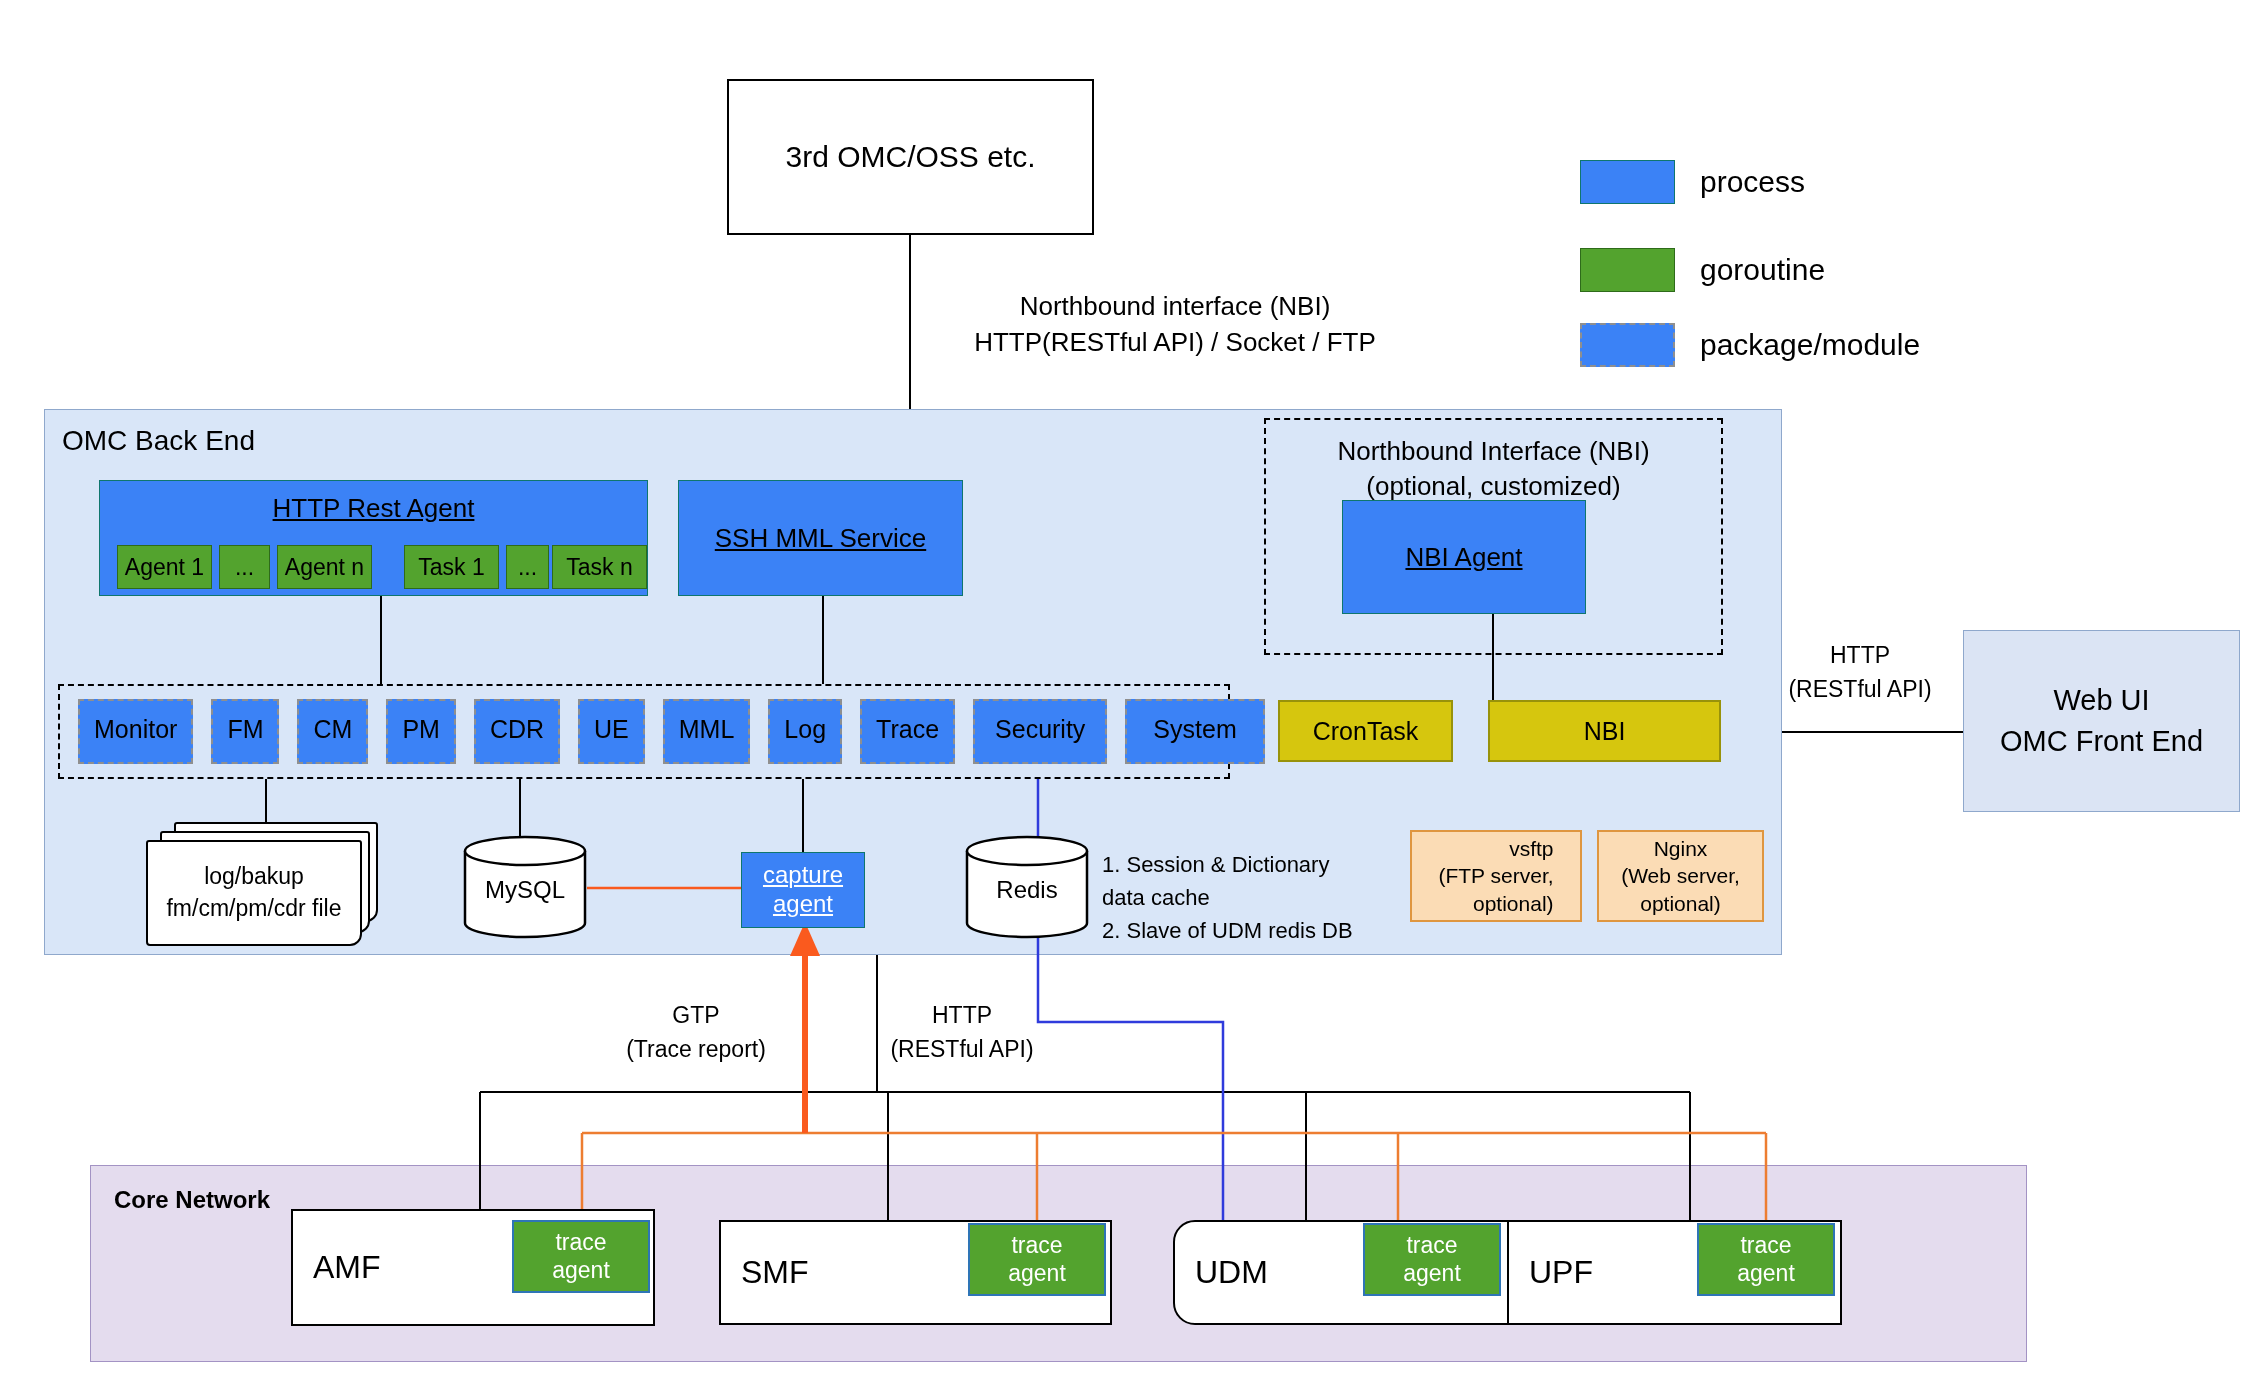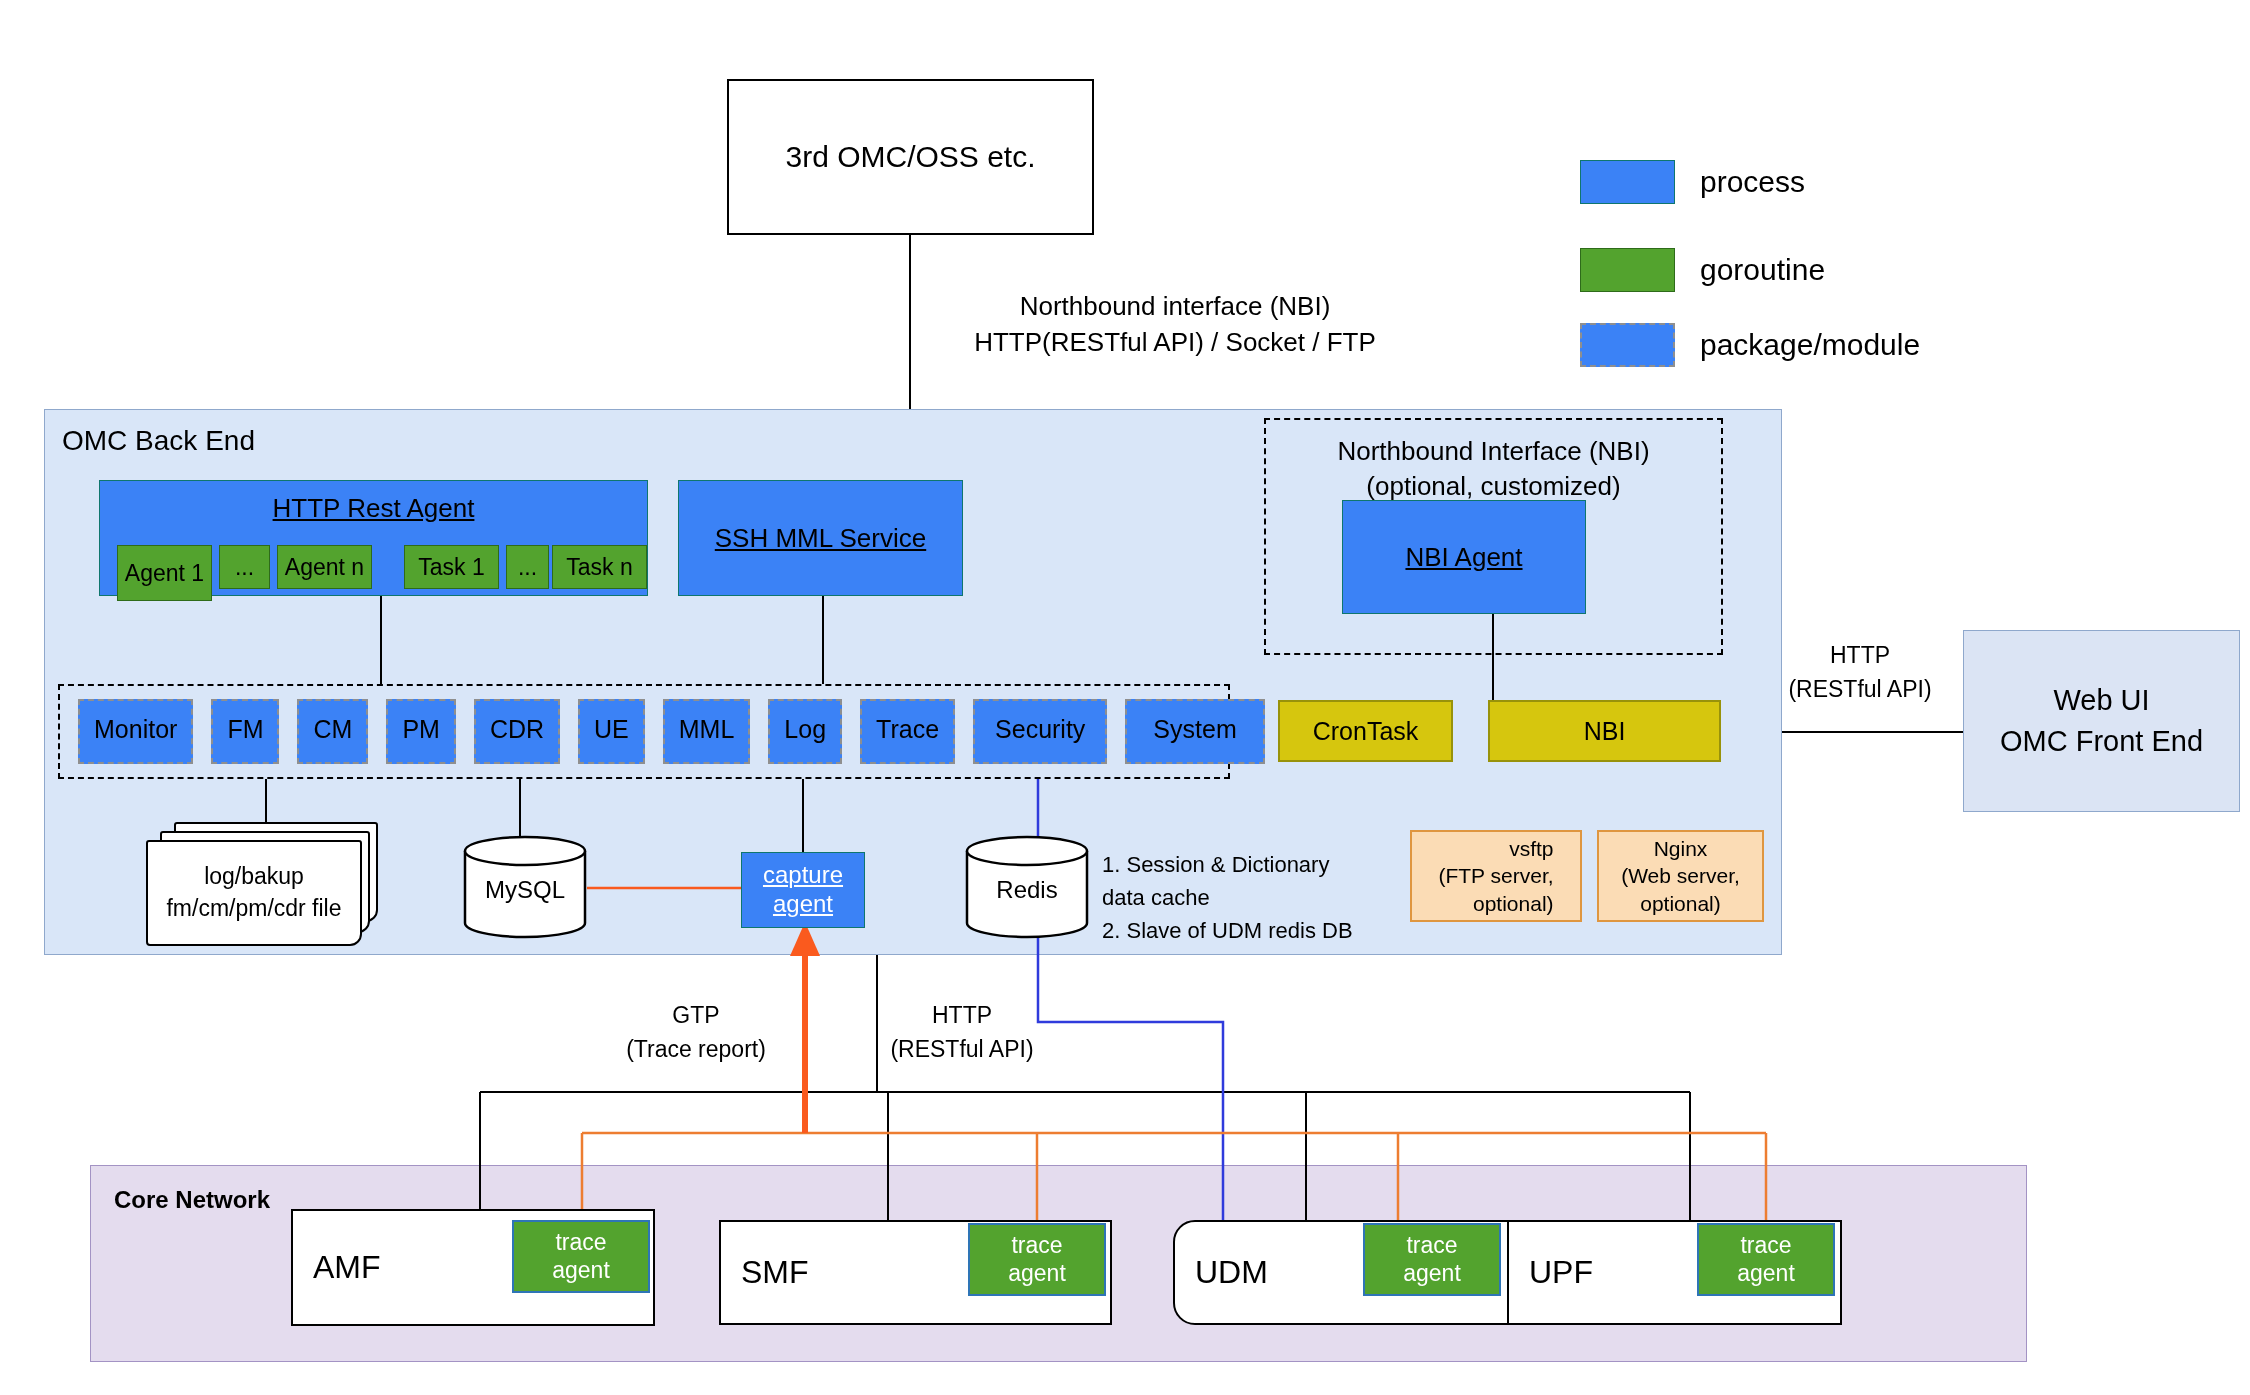--- a/index.html
+++ b/index.html
@@ -84,21 +84,21 @@
 
   <div class="abs edge-label" style="left:895px; top:288px; width:560px; font-size:26px; line-height:36px;">
     <div>Northbound interface (NBI)</div>
     <div>HTTP(RESTful API) / Socket / FTP</div>
   </div>
 
   <div class="abs" style="left:62px; top:425px; font-size:28px;">OMC Back End</div>
 
   <div class="abs blue-box" style="left:99px; top:480px; width:549px; height:116px;">
     <div style="text-align:center; padding-top:12px; font-size:26px;">HTTP Rest Agent</div>
-    <div class="abs green-chip center" style="left:17px; top:64px; width:95px; height:56px;">
+    <div class="abs green-chip center" style="left:17px; top:64px; width:95px; height:44px;">
       <span>Agent 1</span>
       </div>
     <div class="abs green-chip center" style="left:119px; top:64px; width:51px; height:44px;">
       <span>...</span>
       </div>
     <div class="abs green-chip center" style="left:177px; top:64px; width:95px; height:44px;">
       <span>Agent n</span>
       </div>
     <div class="abs green-chip center" style="left:304px; top:64px; width:95px; height:44px;">
       <span>Task 1</span>

